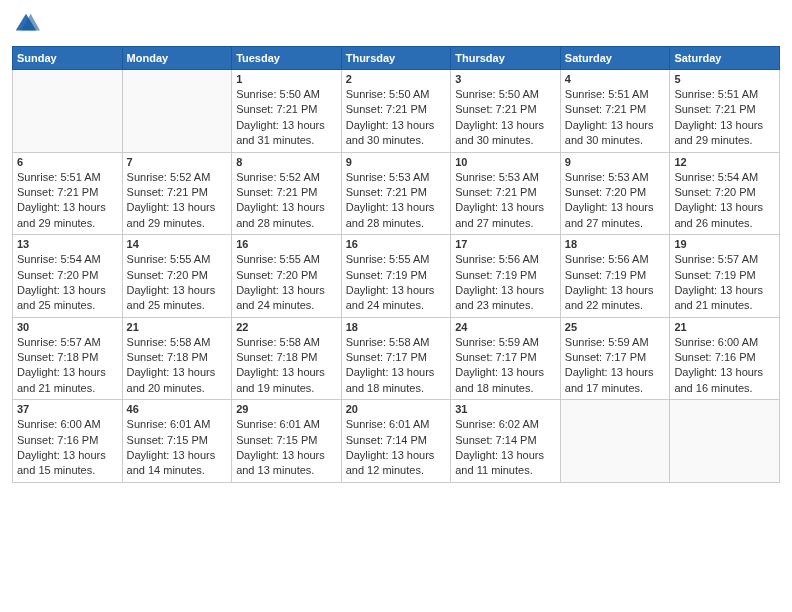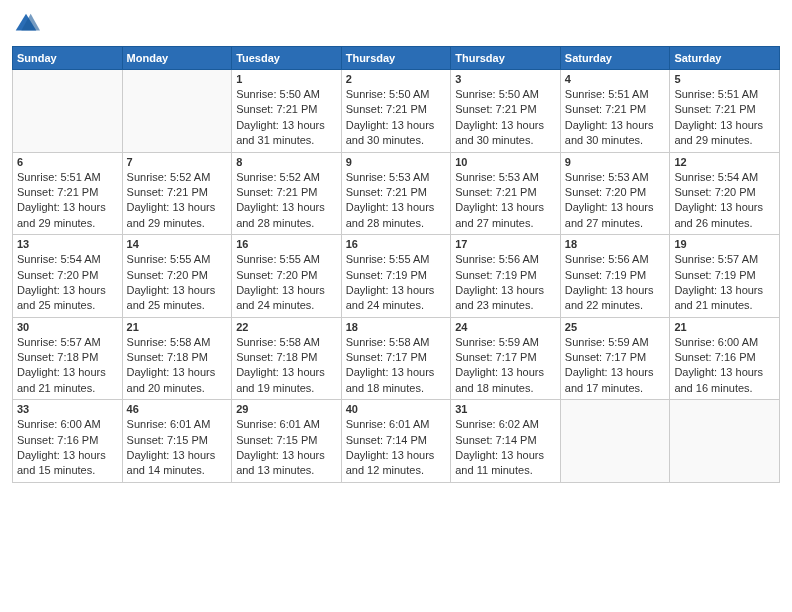--- a/index.html
+++ b/index.html
@@ -239,33 +239,33 @@
             <span class="day-num">25</span>
             <div class="day-info">Sunrise: 5:59 AM<br>Sunset: 7:17 PM<br>Daylight: 13 hours and 17 minutes.</div>
           </td>
           <td>
             <span class="day-num">21</span>
             <div class="day-info">Sunrise: 6:00 AM<br>Sunset: 7:16 PM<br>Daylight: 13 hours and 16 minutes.</div>
           </td>
         </tr>
         <tr class="week-row">
           <td>
-            <span class="day-num">33</span>
+            <span class="day-num">37</span>
             <div class="day-info">Sunrise: 6:00 AM<br>Sunset: 7:16 PM<br>Daylight: 13 hours and 15 minutes.</div>
           </td>
           <td>
             <span class="day-num">46</span>
             <div class="day-info">Sunrise: 6:01 AM<br>Sunset: 7:15 PM<br>Daylight: 13 hours and 14 minutes.</div>
           </td>
           <td>
             <span class="day-num">29</span>
             <div class="day-info">Sunrise: 6:01 AM<br>Sunset: 7:15 PM<br>Daylight: 13 hours and 13 minutes.</div>
           </td>
           <td>
-            <span class="day-num">40</span>
+            <span class="day-num">20</span>
             <div class="day-info">Sunrise: 6:01 AM<br>Sunset: 7:14 PM<br>Daylight: 13 hours and 12 minutes.</div>
           </td>
           <td>
             <span class="day-num">31</span>
             <div class="day-info">Sunrise: 6:02 AM<br>Sunset: 7:14 PM<br>Daylight: 13 hours and 11 minutes.</div>
           </td>
           <td class="empty"></td>
           <td class="empty"></td>
         </tr>
       </tbody>

